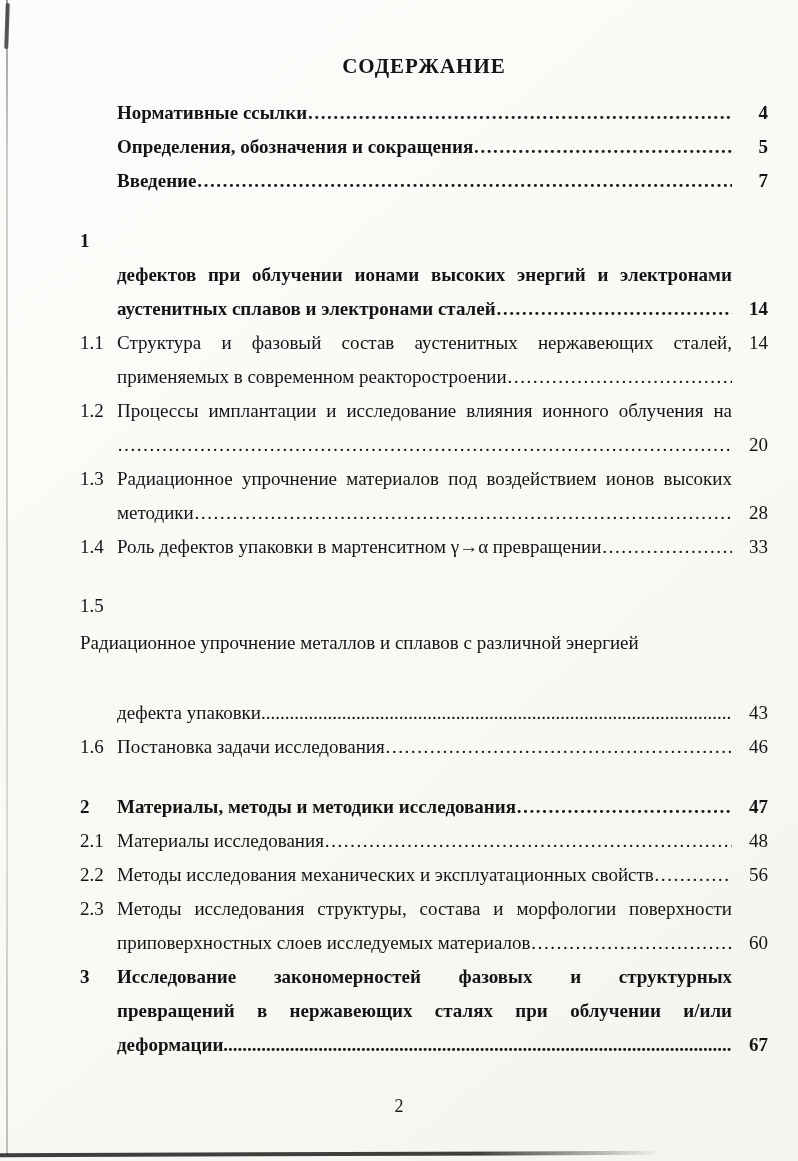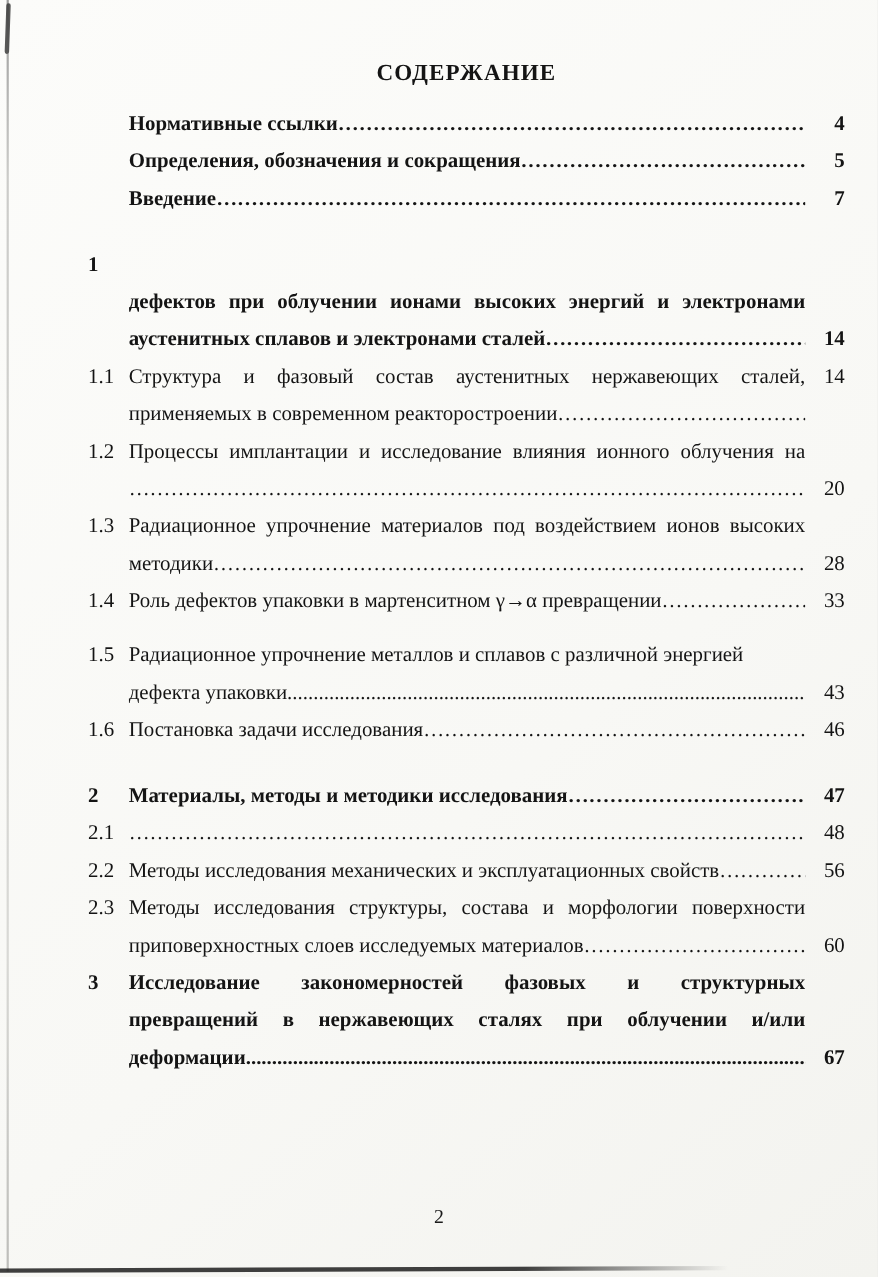--- a/index.html
+++ b/index.html
@@ -30,21 +30,21 @@
   .toc { display: block; }
   .row {
     display: flex;
     align-items: baseline;
     line-height: 34px;
     font-size: 19px;
     white-space: nowrap;
   }
   .row.b { font-weight: 700; align-items: flex-end; }
   .row.gap-lg { margin-top: 26px; }
-  .row.gap-sm { margin-top: 15px; }
+  .row.gap-sm { margin-top: 25px; flex-direction: column; }
   .num { flex: 0 0 37px; }
   .txt { flex: 0 1 auto; min-width: 0; overflow: hidden; }
   .txt.j {
     flex: 1 1 auto;
     text-align: justify;
     text-align-last: justify;
   }
   .leader {
     flex: 1 1 0;
     min-width: 0;
@@ -193,20 +193,21 @@
     <span class="pg">46</span>
   </div>
         <div class="row b gap-lg">
     <span class="num">2</span>
     <span class="txt">Материалы, методы и методики исследования</span>
     <span class="leader">……………………………………………………………………………………………………………………………………</span>
     <span class="pg">47</span>
   </div>
         <div class="row">
     <span class="num">2.1</span>
+    <span class="txt">Материалы исследования</span>
     <span class="leader">……………………………………………………………………………………………………………………………………</span>
     <span class="pg">48</span>
   </div>
         <div class="row">
     <span class="num">2.2</span>
     <span class="txt">Методы исследования механических и эксплуатационных свойств</span>
     <span class="leader">……………………………………………………………………………………………………………………………………</span>
     <span class="pg">56</span>
   </div>
         <div class="row">

